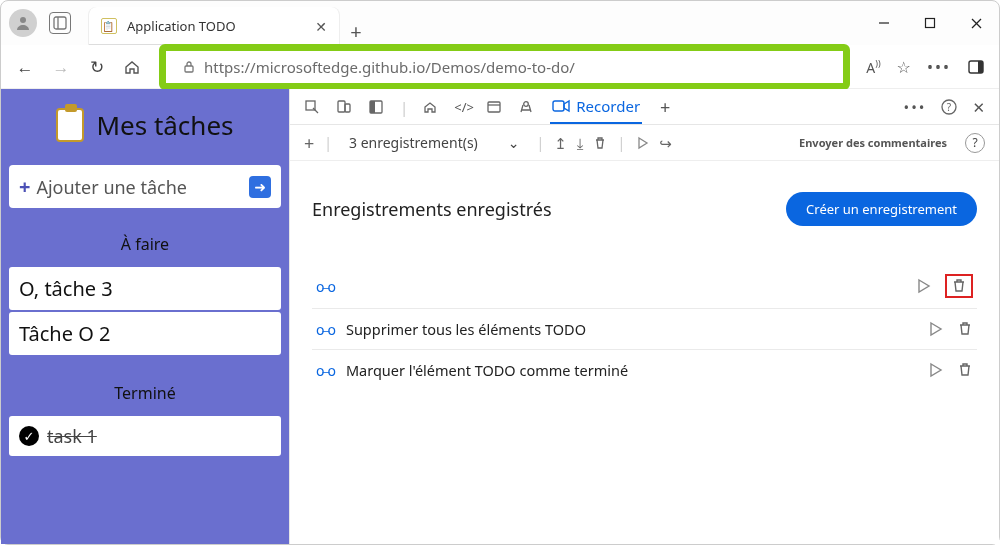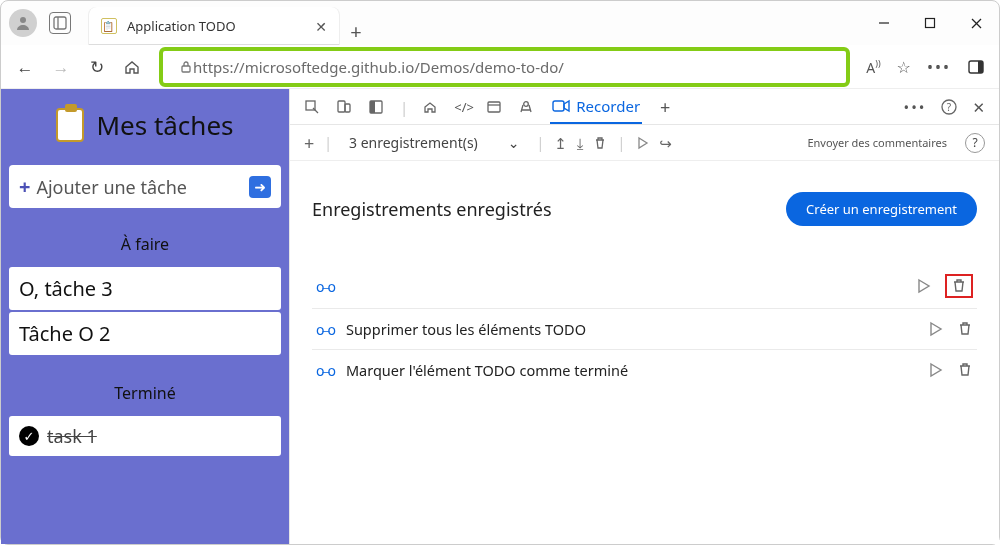--- a/index.html
+++ b/index.html
@@ -16,21 +16,21 @@
   .tab .favicon { width:16px;height:16px;background:#fff;border:1px solid #d0c060;border-radius:2px;display:flex;align-items:center;justify-content:center;font-size:10px; }
   .tab .close { margin-left: auto; font-size: 14px; color: #555; }
   .newtab { width: 34px; display: flex; align-items: center; justify-content: center; font-size: 20px; color: #555; }
   .win-controls { margin-left: auto; display: flex; }
   .win-controls div { width: 46px; display: flex; align-items: center; justify-content: center; font-size: 14px; color: #222; }
   
   
   .addrrow { height: 44px; display: flex; align-items: center; gap: 16px; padding: 0 14px; border-bottom: 1px solid #eee; background:#fff; }
   .nav-ico { color: #444; font-size: 17px; width: 20px; text-align:center; }
   .nav-ico.dim { color: #bbb; }
-  .url-outer { flex: 1; display: flex; align-items: center; background: #fff; border: 4px solid #84cc16; border-radius: 6px; padding: 6px 16px; color: #6b6b6b; font-size: 15px; }
+  .url-outer { flex: 1; display: flex; align-items: center; gap: 8px; background: #fff; border: 7px solid #84cc16; border-radius: 6px; padding: 6px 16px; color: #6b6b6b; font-size: 15px; }
   .url-outer .lock { color:#767676; font-size:14px; }
   .addr-right { display:flex; align-items:center; gap:16px; color:#555; font-size:16px; }
   
   
   .maincontent { flex: 1; display: flex; overflow:hidden; }
   
   
   .todoapp { width: 288px; background: #6a6fcf; padding: 10px 8px; display: flex; flex-direction: column; gap: 8px; color:#111; }
   .todo-title { display:flex; align-items:center; justify-content:center; gap:12px; font-size:26px; padding: 8px 0 14px 0; }
   .todo-title .clip { width:28px;height:34px;background:#fff;border:2px solid #c49a2b;border-radius:4px;position:relative;}
@@ -48,21 +48,21 @@
   .devtools { flex:1; display:flex; flex-direction:column; background:#fff; border-left:1px solid #e5e5e5; }
   .dt-tabbar { height:36px; display:flex; align-items:center; gap:14px; padding:0 14px; border-bottom:1px solid #e6e6e6; color:#555; font-size:15px; }
   .dt-tabbar .ic { width:18px; text-align:center; }
   .dt-tabbar .sep { color:#ccc; }
   .dt-tabbar .rec-tab { border-bottom:2px solid #0a66e0; padding:6px 2px 6px 2px; color:#0a66e0; display:flex;align-items:center;gap:6px;}
   .dt-tabbar .right { margin-left:auto; display:flex; align-items:center; gap:14px; }
   
   .dt-toolbar { height:36px; display:flex; align-items:center; gap:10px; padding:0 14px; border-bottom:1px solid #eee; font-size:14px; color:#444; }
   .dt-toolbar .dd { border:1px solid transparent; padding:2px 6px; display:flex;align-items:center;gap:30px;}
   .dt-toolbar .ico { color:#666; font-size:15px; }
-  .dt-toolbar .feedback { margin-left:auto; font-size:11px; color:#555; }
+  .dt-toolbar .feedback { margin-left:auto; font-size:11px; color:#555;font-weight:bold; }
   .dt-toolbar .help { width:20px;height:20px;border:1px solid #999;border-radius:50%;display:flex;align-items:center;justify-content:center;font-size:12px;margin-left:8px;}
   
   .dt-body { flex:1; padding: 20px 22px; }
   .dt-head-row { display:flex; align-items:center;margin-top:11px; }
   .dt-headline { font-size:18px; color:#222; }
   .create-btn { margin-left:auto; background:#0a66e0; color:#ffffff; border:none; border-radius:18px; padding:8px 20px; font-size:13px; }
   
   .rec-list { margin-top:38px; }
   .rec-item { display:flex; align-items:center; gap:12px; padding:10px 4px; border-bottom:1px solid #eaeaea; font-size:14.5px; color:#222; }
   .rec-item:last-child { border-bottom:none; }

